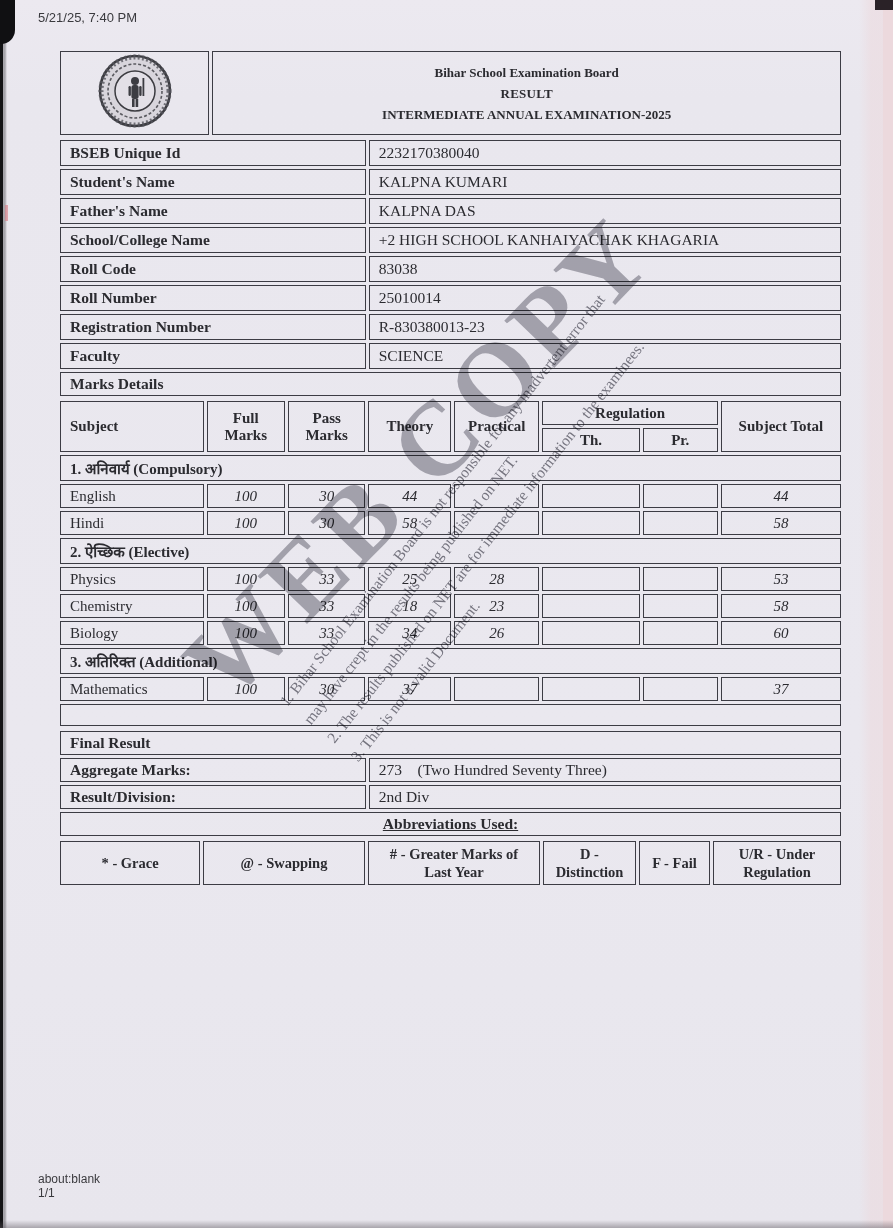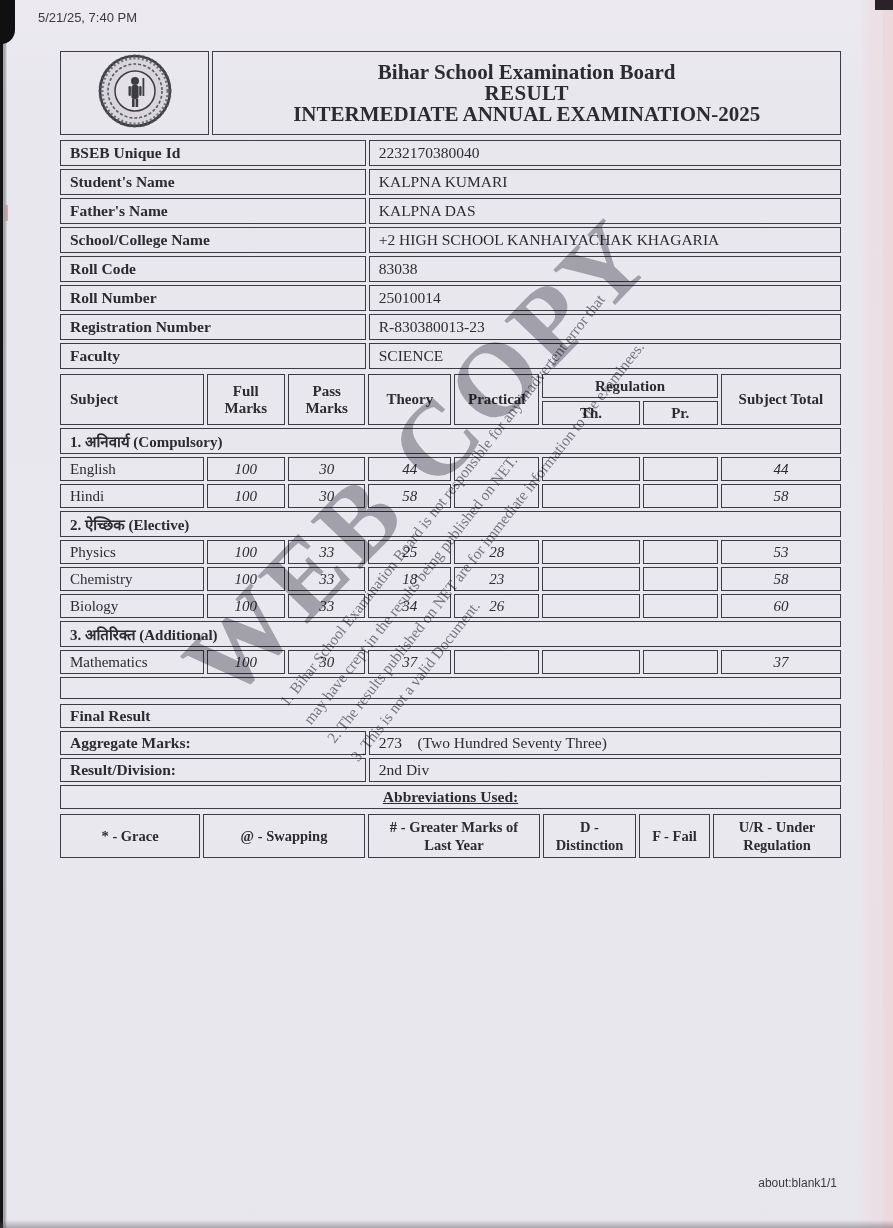--- a/index.html
+++ b/index.html
@@ -17,35 +17,35 @@
     border-bottom-right-radius:14px; z-index:10; }
   .edge-right { position:absolute; right:0; top:0; bottom:0; width:34px;
     background:linear-gradient(to left, #ecd9dd 0 10px, rgba(236,217,221,.55) 10px 22px, rgba(236,217,221,0)); z-index:8; }
   .corner-tr { position:absolute; right:0; top:0; width:18px; height:10px; background:#2a2227; z-index:10; }
   .edge-bottom { position:absolute; left:0; right:0; bottom:0; height:8px;
     background:linear-gradient(to top, rgba(90,85,92,.45), rgba(90,85,92,0)); z-index:9; }
   .pink-tick { position:absolute; left:5px; top:205px; width:3px; height:16px; background:rgba(214,120,130,.6); z-index:9; }
 
   .timestamp { position:absolute; left:38px; top:10px;
     font-family:"Liberation Sans", sans-serif; font-size:13px; color:#3a3a3e; }
-  .footer { position:absolute; left:38px; right:56px; bottom:38px;
+  .footer { position:absolute; left:38px; right:56px; bottom:28px;
     font-family:"Liberation Sans", sans-serif; font-size:12px; color:#3a3a3e;
-    display:flex; justify-content:flex-end; }
+    display:flex; justify-content:space-between;flex-direction:column; }
 
   .doc { position:absolute; left:57px; top:48px; width:787px; z-index:2; }
   table { width:100%; border-collapse:separate; border-spacing:3px; table-layout:fixed; }
   table + table { margin-top:-1px; }
   td { border:1.6px solid #3c3c44; padding:2px 9px; font-size:15.5px; vertical-align:middle;
        overflow:hidden; }
   td.b { font-weight:bold; }
 
   
   .t-head td { height:76px; }
   .logo-cell { text-align:center; }
-  .title-cell { text-align:center; font-weight:bold; font-size:21px; line-height:21px; }
+  .title-cell { text-align:center; font-weight:bold; font-size:13px; line-height:21px; }
   .title-cell .l2 { letter-spacing:.02em; }
 
   
   .t-details td { height:26px; }
   .t-details td.val { font-size:15.5px; }
   .t-details .sec td { font-weight:bold; height:24px; }
 
   
   .t-marks td { height:24px; font-size:15px; }
   .t-marks td.hdr { font-weight:bold; text-align:center; }
@@ -146,20 +146,23 @@
         <td class="val">25010014</td>
       </tr>
       <tr>
         <td class="b">Registration Number</td>
         <td class="val">R-830380013-23</td>
       </tr>
       <tr>
         <td class="b">Faculty</td>
         <td class="val">SCIENCE</td>
       </tr>
+      <tr class="sec">
+        <td colspan="2">Marks Details</td>
+      </tr>
     </tbody>
       </table>
 
     <table class="t-marks">
       <colgroup>
         <col style="width:18.9%">
           <col style="width:10.3%">
           <col style="width:10.2%">
           <col style="width:10.9%">
         <col style="width:11.2%">

